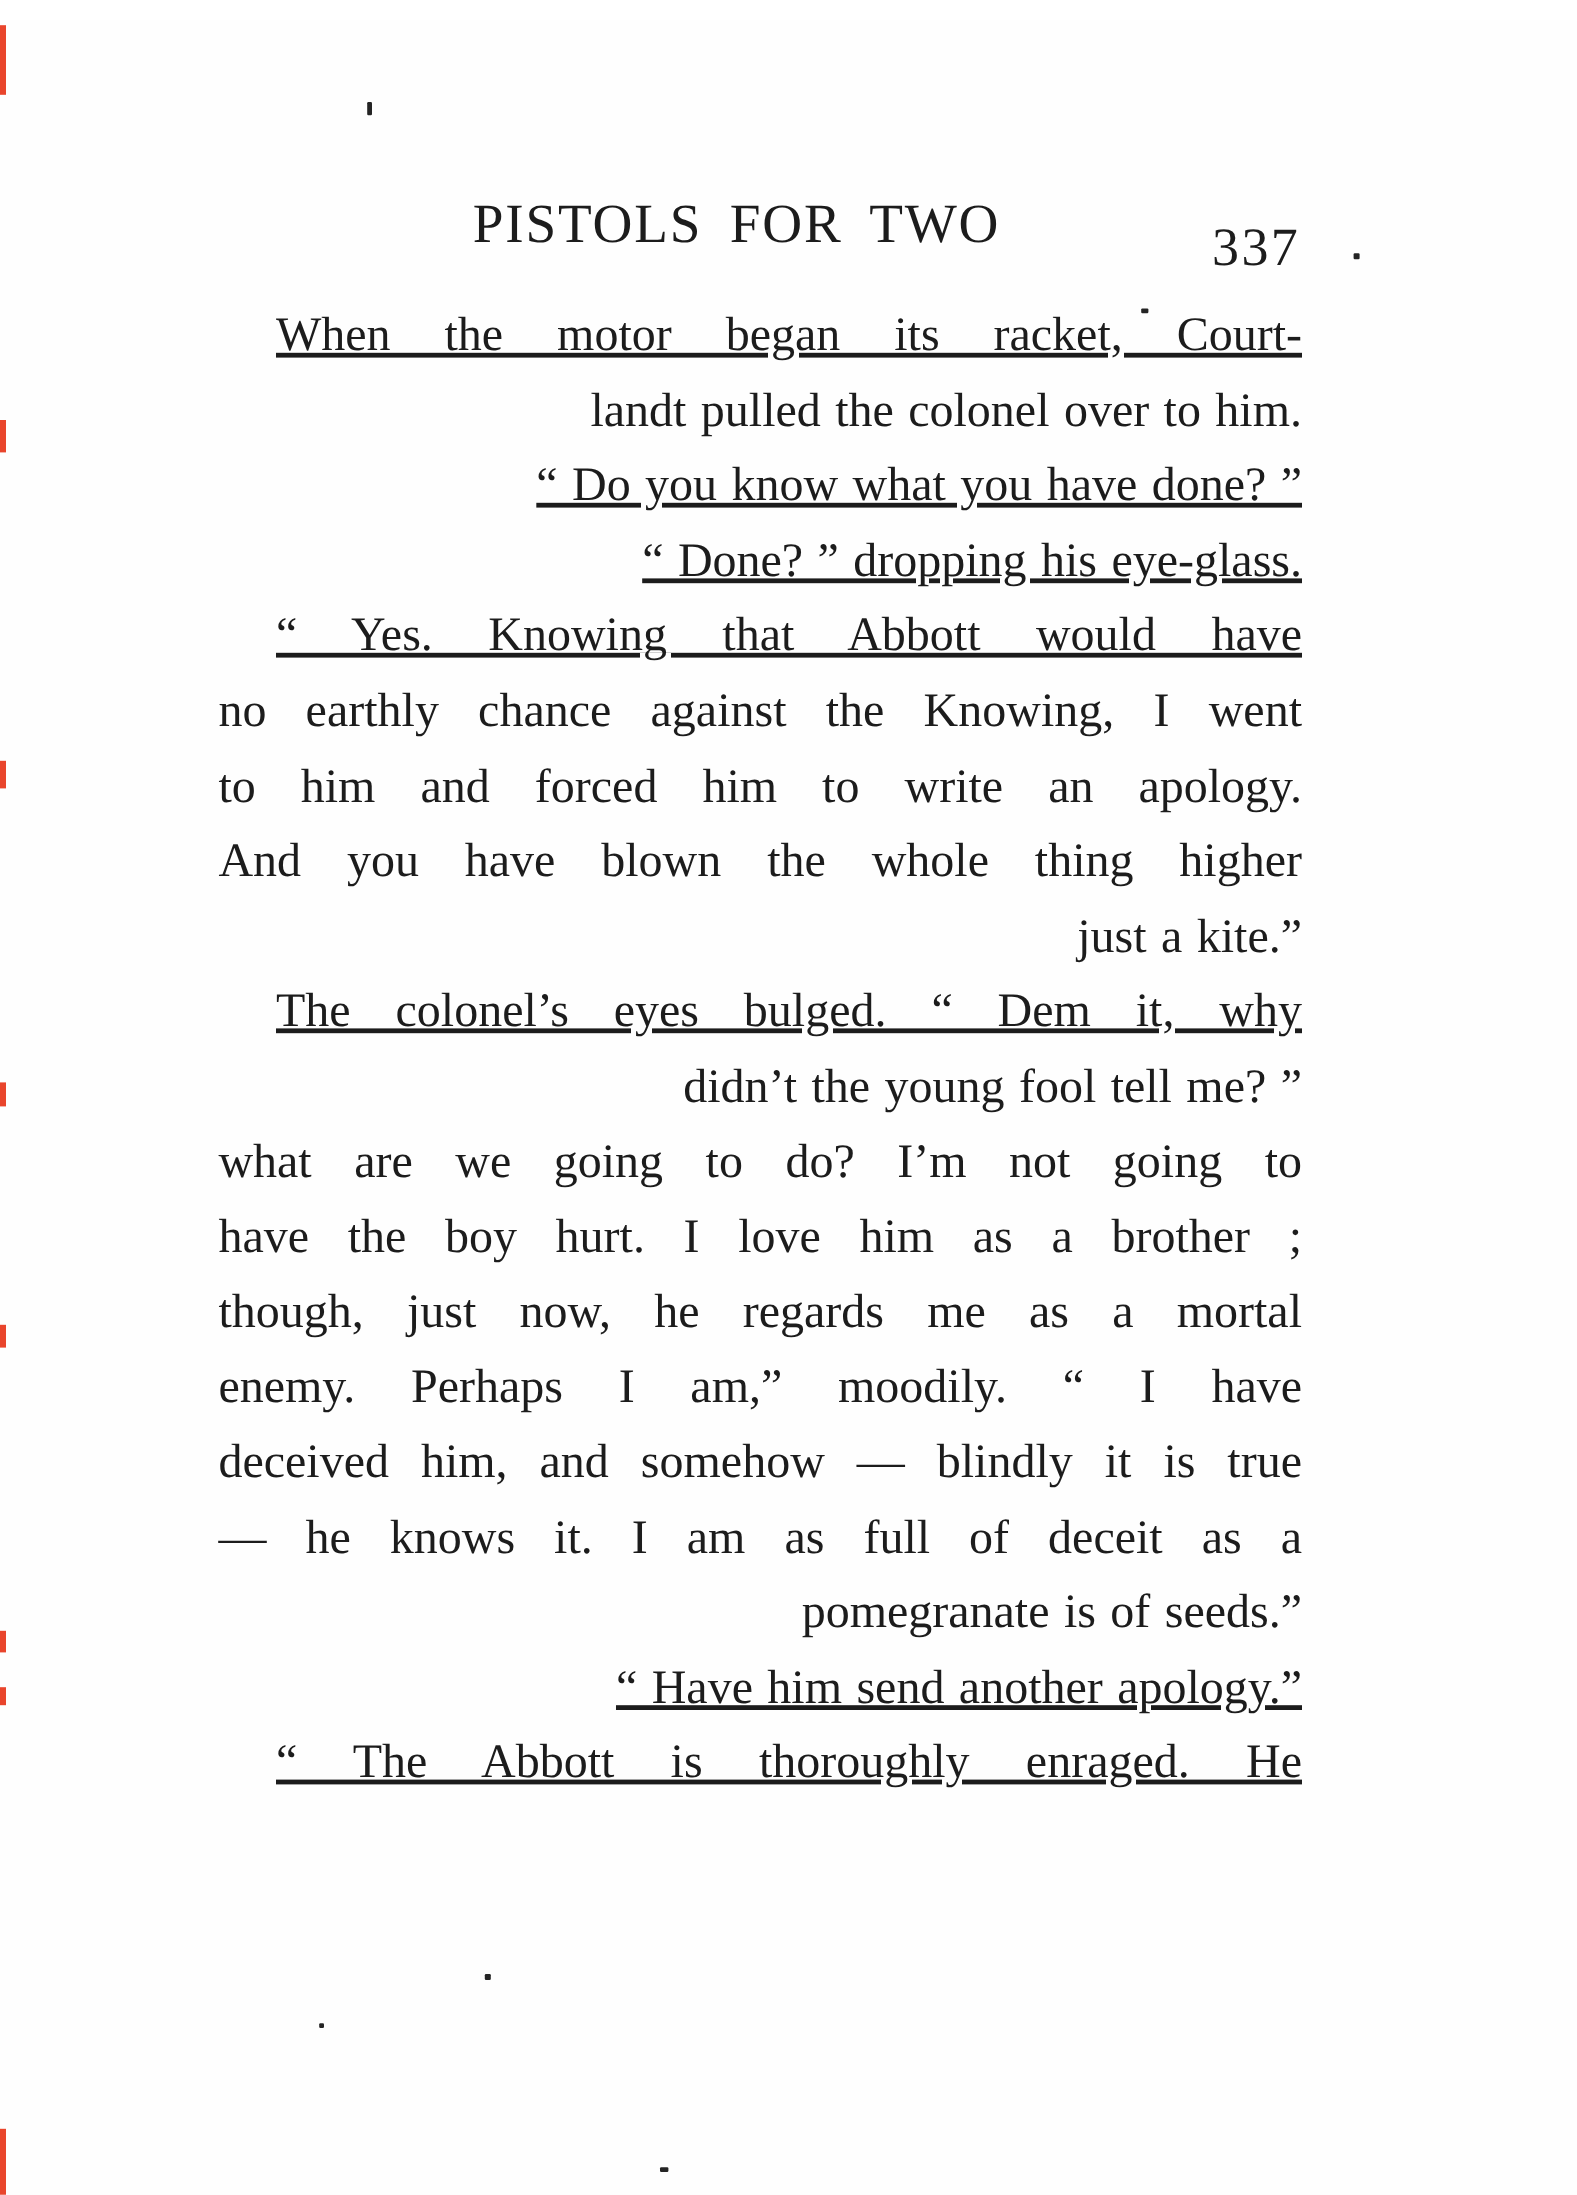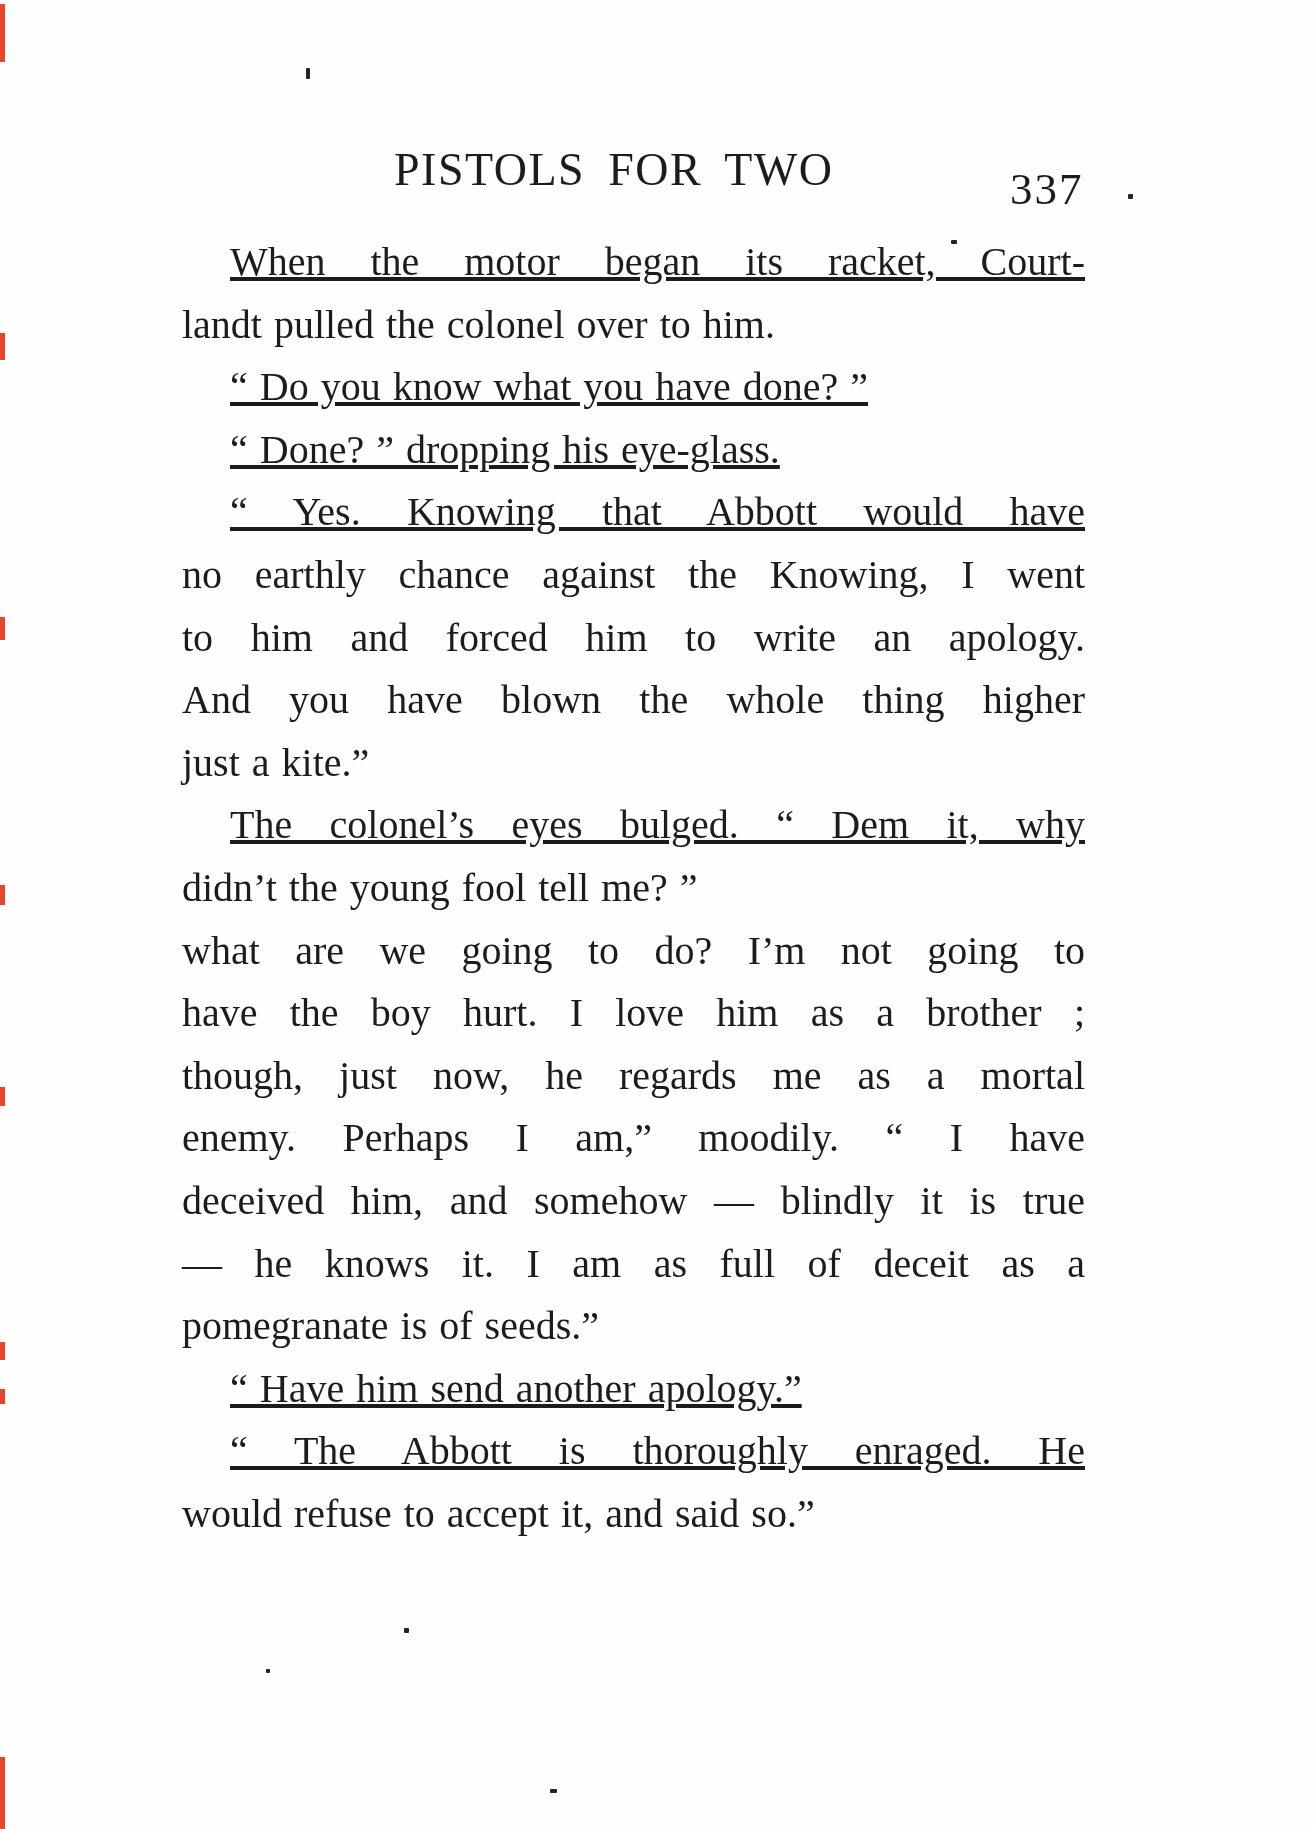--- a/index.html
+++ b/index.html
@@ -12,20 +12,21 @@
     height: 1829px;
     position: relative;
     overflow: hidden;
     font-family: "Liberation Serif", "DejaVu Serif", serif;
     color: #1c1c1c;
   }
   .page {
     position: absolute;
     inset: 0;
     background: #fefefe;
+    margin-top: 17px;
   }
   .running-header {
     position: absolute;
     top: 147px;
     left: 0;
     width: 1314px;
     height: 60px;
   }
   .page-title {
     position: absolute;
@@ -48,21 +49,21 @@
   .body-text {
     position: absolute;
     left: 182px;
     top: 231px;
     width: 903px;
   }
   .text-line {
     height: 62.6px;
     line-height: 62.6px;
     font-size: 40px;
-    text-align: left;
+    text-align: right;
     word-spacing: 2px;
   }
   .text-line.justify {
     text-align: justify;
     text-align-last: justify;
   }
   .text-line.indent {
     text-indent: 48px;
     text-decoration: underline;
   }
@@ -102,21 +103,20 @@
       <div class="text-line">didn’t the young fool tell me? ”</div>
       <div class="text-line justify">what are we going to do?  I’m not going to</div>
       <div class="text-line justify">have the boy hurt.  I love him as a brother ;</div>
       <div class="text-line justify">though, just now, he regards me as a mortal</div>
       <div class="text-line justify">enemy.  Perhaps I am,” moodily.  “ I have</div>
       <div class="text-line justify">deceived him, and somehow — blindly it is true</div>
       <div class="text-line justify">— he knows it.  I am as full of deceit as a</div>
       <div class="text-line">pomegranate is of seeds.”</div>
       <div class="text-line indent">“ Have him send another apology.”</div>
       <div class="text-line justify indent">“ The Abbott is thoroughly enraged.  He</div>
-      <div class="text-line">would refuse to accept it, and said so.”</div>
     </div>
 
   <div id="artifacts">
       <div class="red-edge-mark" style="top: 4px; height: 58px; background: rgb(233, 69, 44);"></div>
       <div class="red-edge-mark" style="top: 333px; height: 27px; background: rgb(233, 69, 44);"></div>
       <div class="red-edge-mark" style="top: 617px; height: 23px; background: rgb(233, 69, 44);"></div>
       <div class="red-edge-mark" style="top: 885px; height: 20px; background: rgb(233, 69, 44);"></div>
       <div class="red-edge-mark" style="top: 1087px; height: 19px; background: rgb(233, 69, 44);"></div>
       <div class="red-edge-mark" style="top: 1342px; height: 18px; background: rgb(233, 69, 44);"></div>
       <div class="red-edge-mark" style="top: 1389px; height: 15px; background: rgb(233, 69, 44);"></div>

